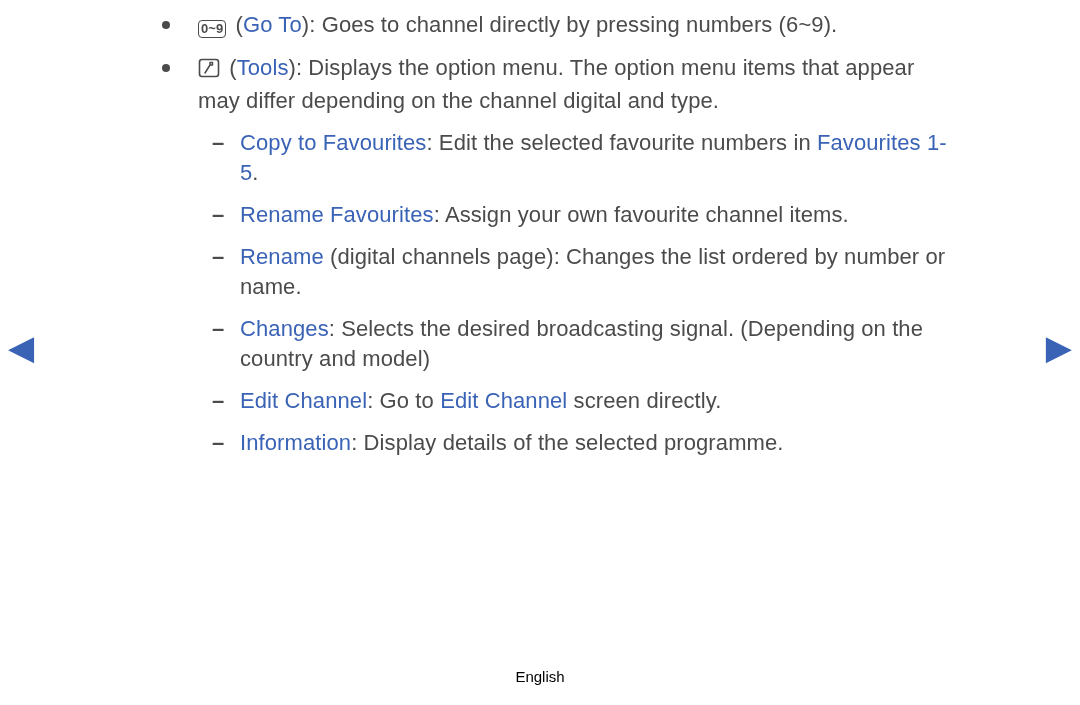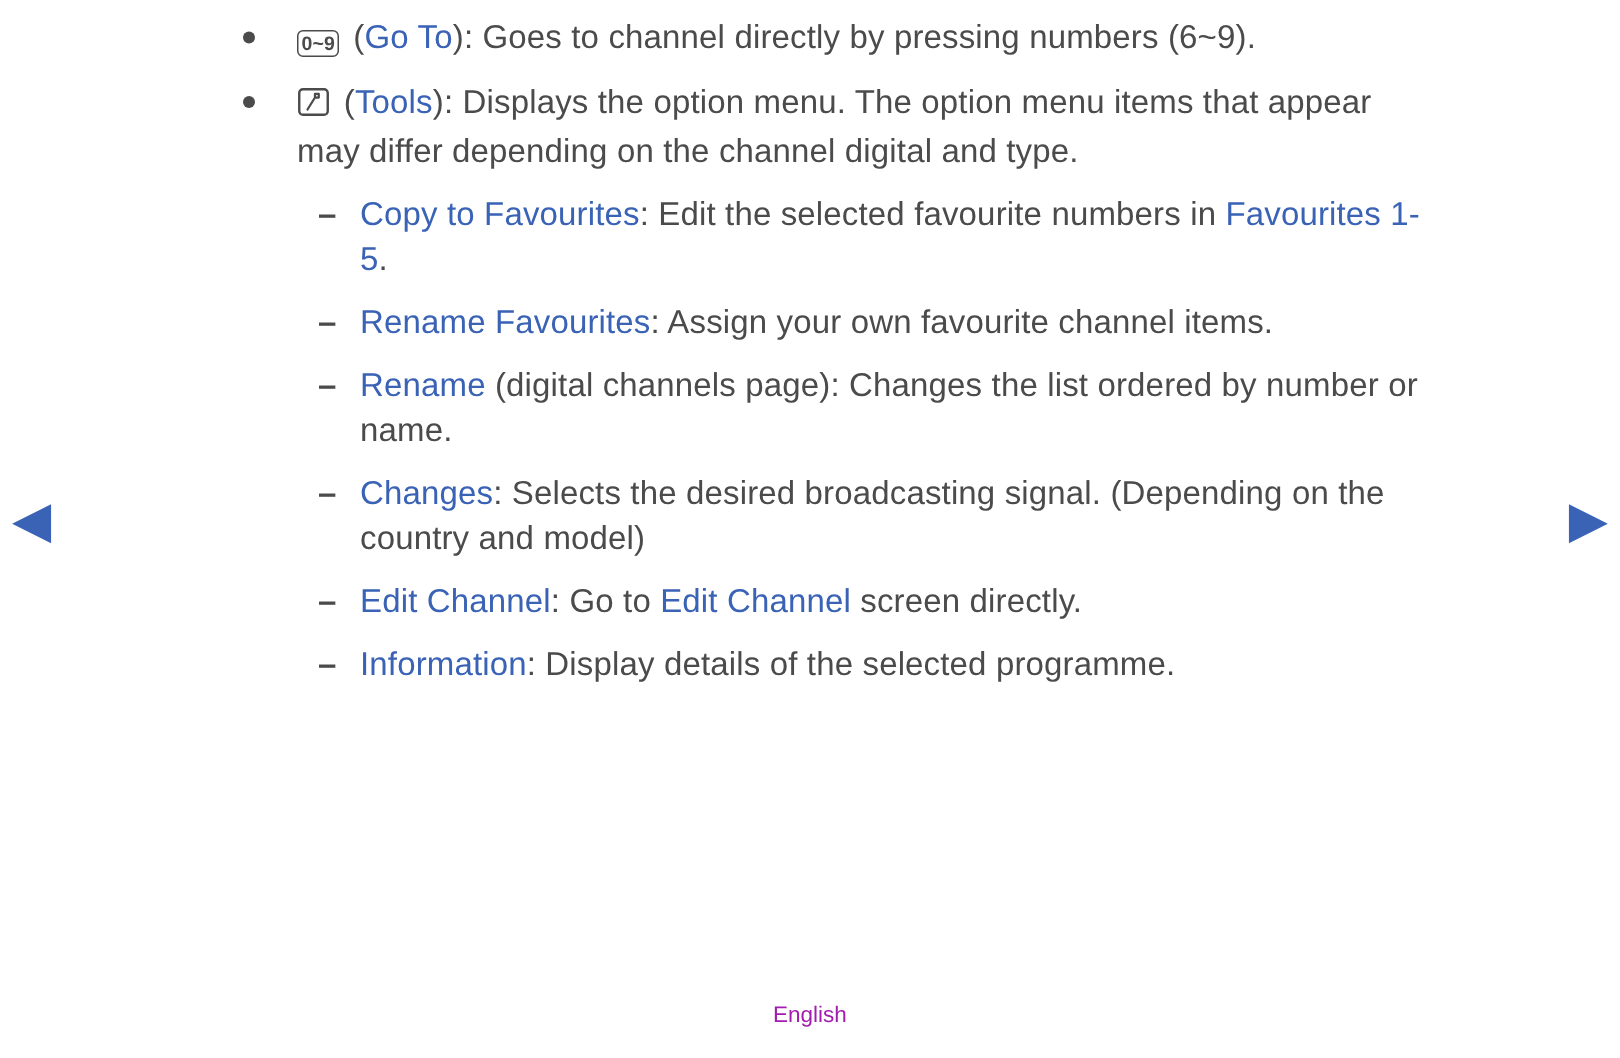--- a/index.html
+++ b/index.html
@@ -94,21 +94,21 @@
     color: #3a63b6;
   }
   .nav-left  { left: 8px; }
   .nav-right { right: 8px; }
   .footer-lang {
     position: absolute;
     bottom: 20px;
     width: 100%;
     text-align: center;
     font-size: 15px;
-    color: #a21caf;
+    color: #000000;
   }
 </style>
 </head>
 <body>
 
 <div class="page">
 
   <div class="nav-left">◀</div>
   <div class="nav-right">▶</div>
 

